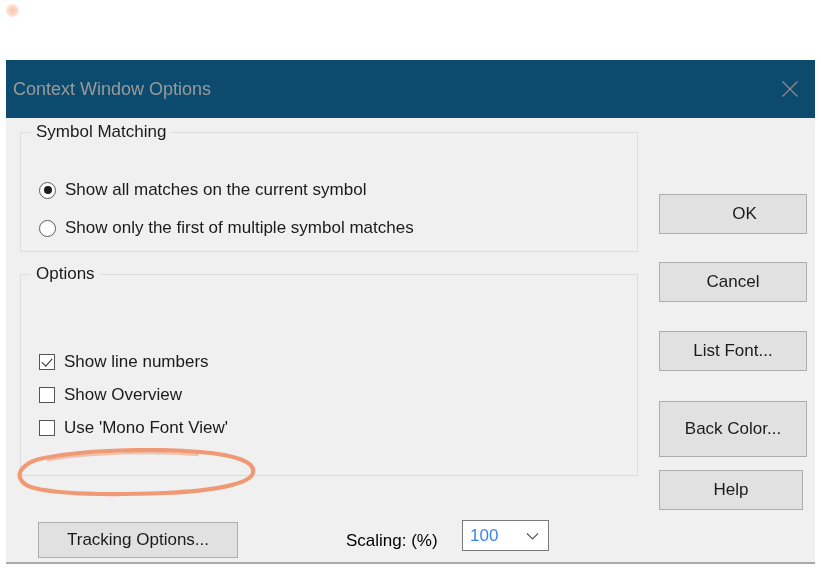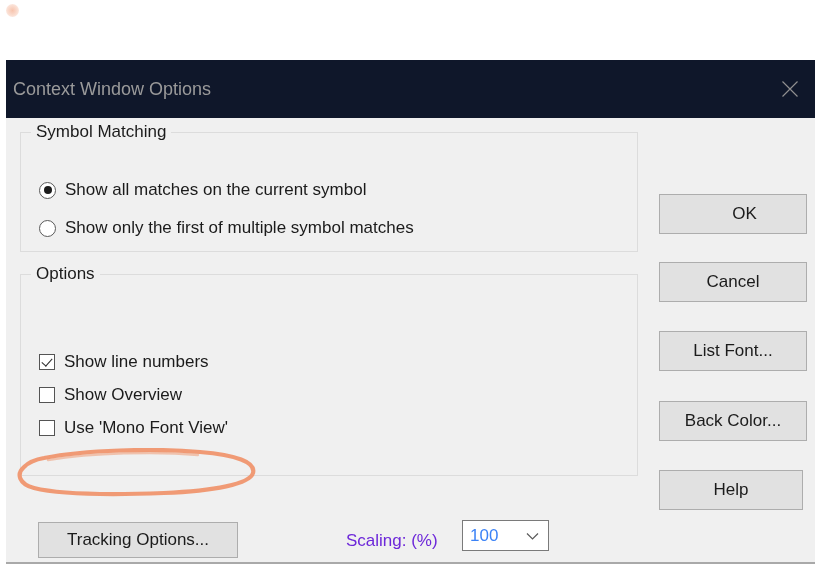--- a/index.html
+++ b/index.html
@@ -33,21 +33,21 @@
     top: 60px;
     width: 809px;
     height: 504px;
     background: #ffffff;
     border-bottom: 2px solid #a9a9a9;
     box-sizing: border-box;
   }
   .titlebar {
     position: relative;
     height: 58px;
-    background: #0f172a;
+    background: #0c4a6e;
   }
   .title-text {
     position: absolute;
     left: 7px;
     top: 29px;
     transform: translateY(-50%);
     font-size: 18px;
     color: #9a9a9a;
     white-space: nowrap;
   }
@@ -165,35 +165,35 @@
     align-items: center;
     justify-content: center;
     cursor: pointer;
     padding: 0;
     white-space: nowrap;
   }
 
   #btn-ok         { left: 653px; top: 76px;  width: 148px; height: 40px; padding-left: 23px; }
   #btn-cancel     { left: 653px; top: 144px; width: 148px; height: 40px; }
   #btn-list-font  { left: 653px; top: 213px; width: 148px; height: 40px; }
-  #btn-back-color { left: 653px; top: 283px; width: 148px; height: 40px; }
+  #btn-back-color { left: 653px; top: 283px; width: 148px; height: 56px; }
   #btn-help       { left: 653px; top: 352px; width: 144px; height: 40px; }
 
   #btn-tracking-options {
     left: 32px; top: 404px; width: 200px; height: 36px;
   }
 
   
   .scaling-label {
     position: absolute;
     left: 340px;
     top: 423px;
     transform: translateY(-50%);
     font-size: 17px;
-    color: #6d28d9;
+    color: #000000;
     white-space: nowrap;
   }
   .combo {
     position: absolute;
     left: 456px;
     top: 402px;
     width: 87px;
     height: 31px;
     background: #ffffff;
     border: 1px solid #7a7a7a;

